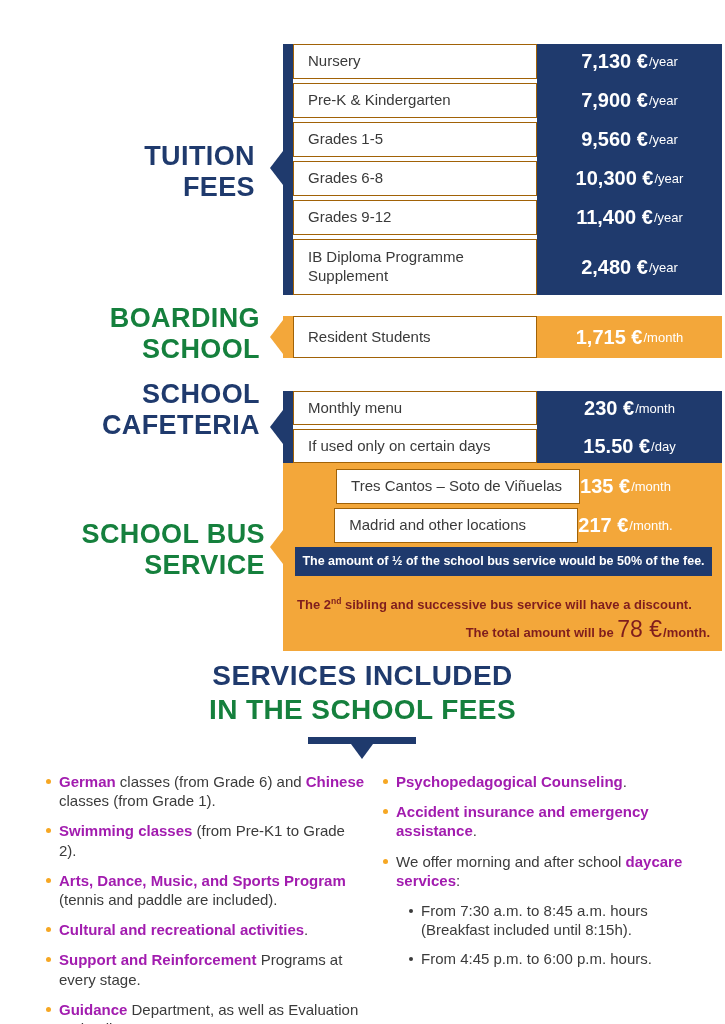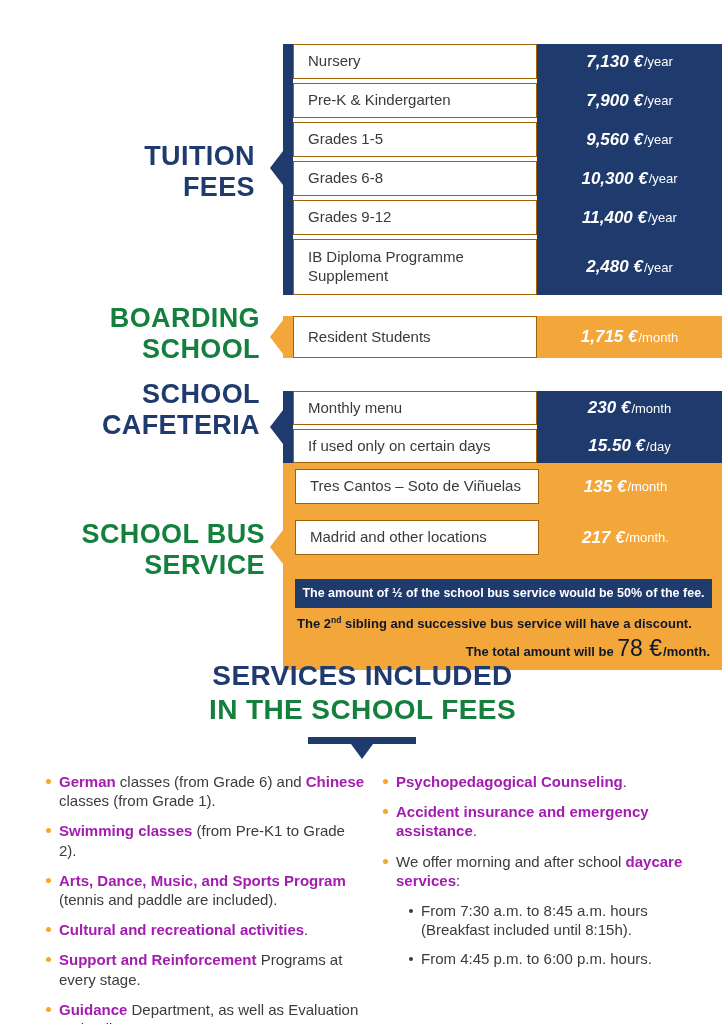--- a/index.html
+++ b/index.html
@@ -36,21 +36,21 @@
   .fee-row{display:flex;align-items:stretch;}
   .fee-label{
     flex:0 0 244px;box-sizing:border-box;background:#ffffff;
     border:1px solid #a16207;display:flex;align-items:center;
     padding:4px 10px 4px 14px;font-size:15px;color:#3a3a3a;line-height:1.25;
   }
   .fee-price{
     flex:1 1 auto;display:flex;align-items:center;justify-content:center;
     color:#ffffff;white-space:nowrap;
   }
-  .amt{font-size:17px;font-weight:700;font-style:italic;}
+  .amt{font-size:20px;font-weight:700;}
   .unit{font-size:13px;margin-left:1px;}
 
   .tuition{top:44px;}
   .tuition .fee-row{min-height:35px;}
   .tuition .fee-row:last-child{min-height:56px;}
   .boarding{top:316px;}
   .boarding .fee-row{min-height:42px;justify-content:center;}
   .cafeteria{top:391px;}
   .cafeteria .fee-row{min-height:34px;}
 
@@ -63,28 +63,28 @@
   .t-orange .arrow,.bus .arrow{border-right:13px solid #f3a73a;}
   .tuition .arrow{top:107px;}
   .boarding .arrow{top:4px;}
   .cafeteria .arrow{top:19px;}
   .bus .arrow{top:67px;}
 
   
   .bus{
     top:463px;background:#f3a73a;padding:6px 10px 8px 12px;
   }
-  .bus .fee-rows{row-gap:16px;}
+  .bus .fee-rows{row-gap:4px;align-items:center;}
   .bus .fee-row{min-height:35px;}
   .bus .fee-price{color:#ffffff;}
   .bus-note-blue{
-    margin-top:24px;background:#1f3a6d;color:#ffffff;font-weight:700;
+    margin-top:4px;background:#1f3a6d;color:#ffffff;font-weight:700;
     font-size:12.5px;text-align:center;padding:7px 4px;line-height:1.2;
   }
-  .bus-note-orange{margin-top:5px;color:#0f172a;font-weight:700;padding:2px 2px 0 2px;}
+  .bus-note-orange{margin-top:18px;color:#7f1d1d;font-weight:700;padding:2px 2px 0 2px;}
   .bus-note-line1{font-size:13px;line-height:1.35;}
   .bus-note-line1 sup{font-size:8.5px;}
   .bus-note-line2{font-size:13px;text-align:right;margin-top:2px;}
   .big-amt{font-size:23px;font-weight:400;}
 
   
   .services-heading{position:absolute;top:659px;left:0;width:100%;text-align:center;
     font-weight:800;font-size:28px;line-height:1.2;letter-spacing:.4px;}
   .ribbon{position:absolute;top:737px;left:308px;width:108px;height:7px;background:#1f3a6d;}
   .ribbon-tip{

